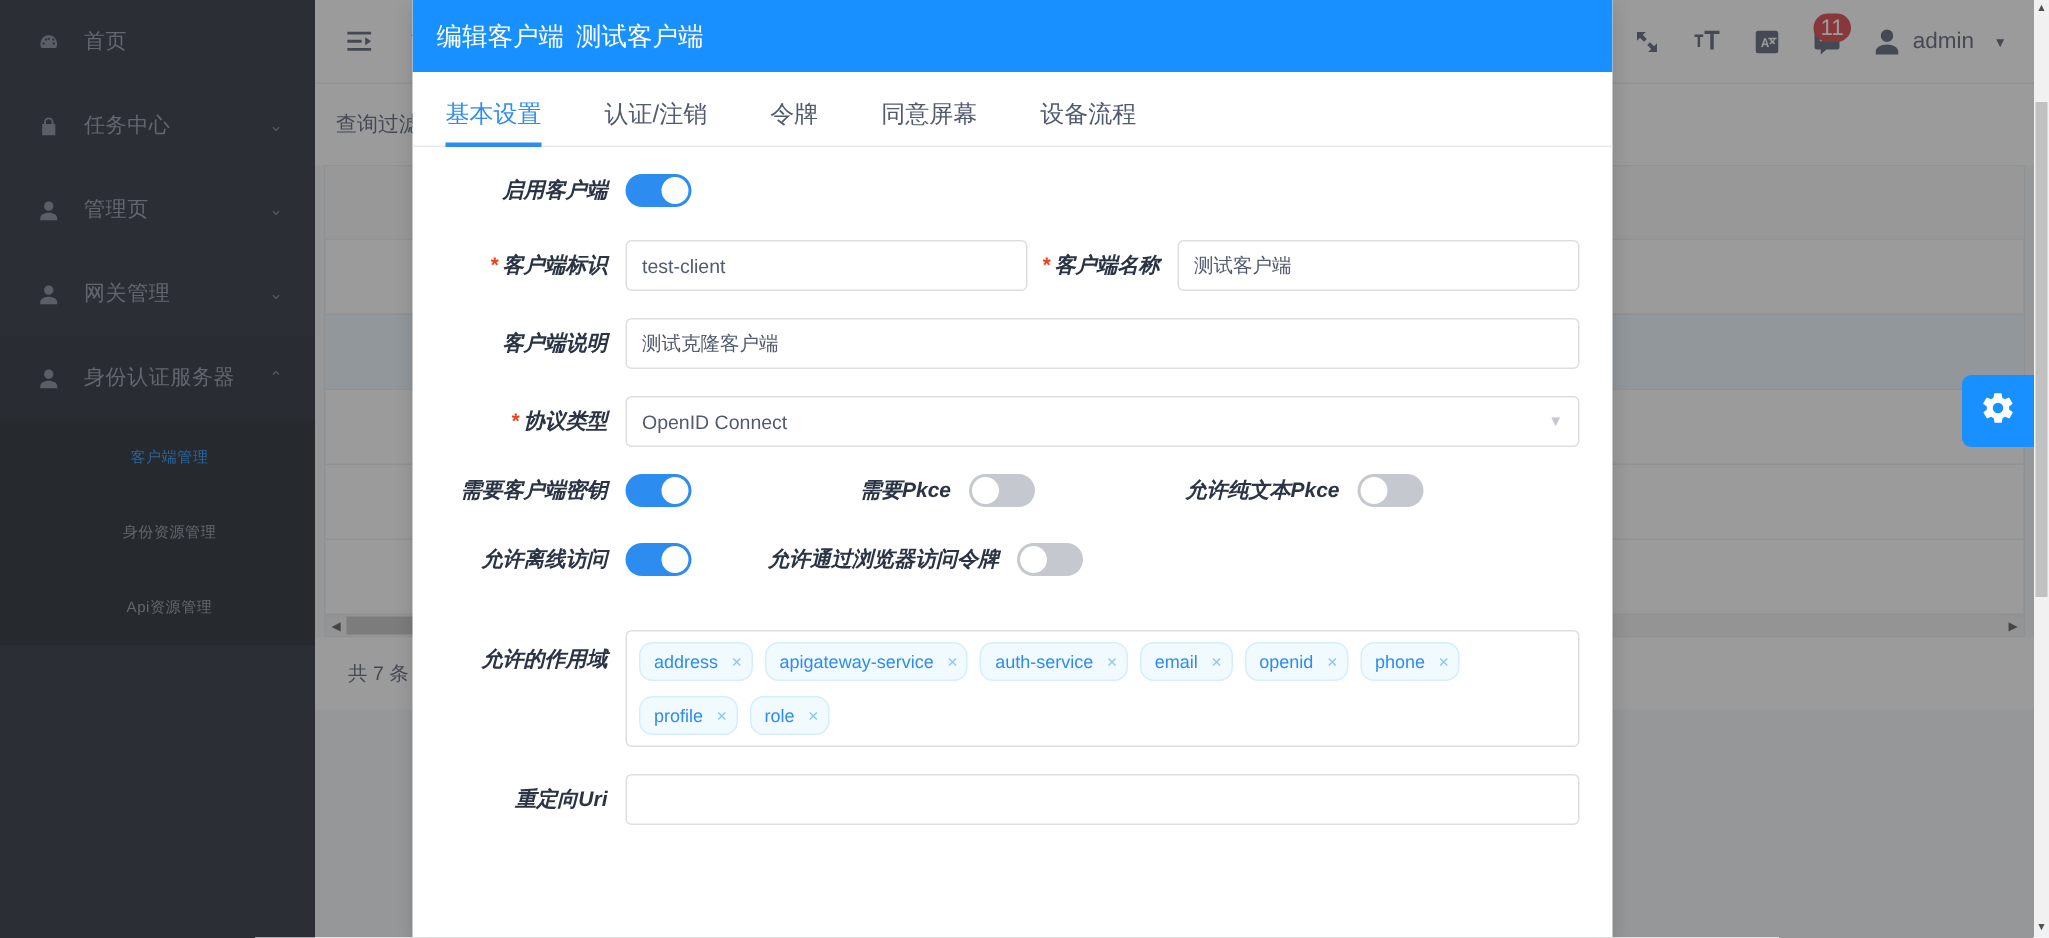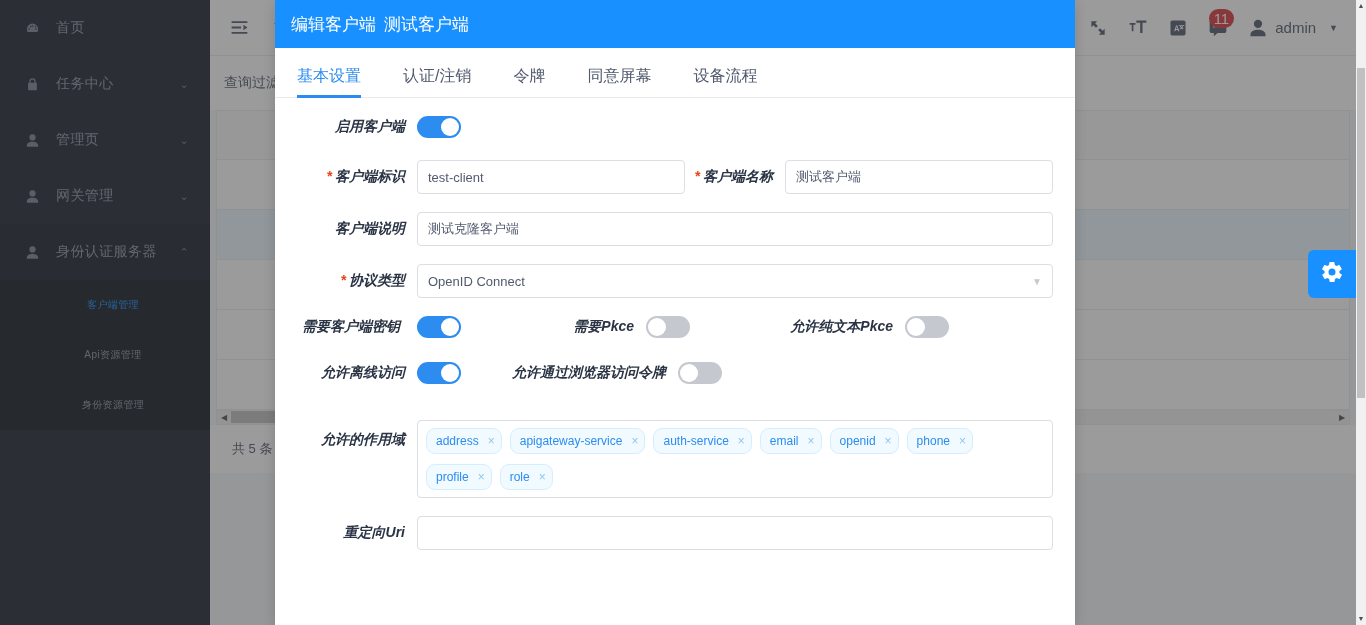--- a/index.html
+++ b/index.html
@@ -301,24 +301,24 @@
       </span>
       <span class="s-label">身份认证服务器</span>
       <span class="s-arrow">⌃</span>
     </div>
 
     <div class="submenu">
       <div class="sub-item active">
         <span>客户端管理</span>
       </div>
       <div class="sub-item">
+        <span>身份资源管理</span>
+      </div>
+      <div class="sub-item">
         <span>Api资源管理</span>
-      </div>
-      <div class="sub-item">
-        <span>身份资源管理</span>
       </div>
     </div>
   </div>
 
   <div class="main">
 
     <div class="topbar">
       <div class="hamburger">
         <svg viewBox="0 0 24 24">
             <path d="M2 4h20v2.4H2zM2 10.8h12v2.4H2zM2 17.6h20V20H2zM22 12l-5-3.4v6.8z"></path>
@@ -418,21 +418,21 @@
         <div class="hscroll">
           <div class="hs-arrow">◀</div>
           <div class="hs-track">
               <div class="hs-thumb"></div>
             </div>
           <div class="hs-arrow">▶</div>
         </div>
       </div>
 
       <div class="pager">
-        <span>共 5 条</span>
+        <span>共 7 条</span>
       </div>
     </div>
   </div>
 
   <div class="mask"></div>
 
   <div class="gearbtn">
     <span>
       <svg viewBox="0 0 24 24">
           <path d="M19.4 13a7.8 7.8 0 000-2l2.1-1.6a.5.5 0 00.1-.6l-2-3.5a.5.5 0 00-.6-.2l-2.5 1a7.3 7.3 0 00-1.7-1l-.4-2.6a.5.5 0 00-.5-.4h-4a.5.5 0 00-.5.4l-.4 2.6a7.3 7.3 0 00-1.7 1l-2.5-1a.5.5 0 00-.6.2l-2 3.5a.5.5 0 00.1.6L4.6 11a7.8 7.8 0 000 2l-2.1 1.6a.5.5 0 00-.1.6l2 3.5a.5.5 0 00.6.2l2.5-1a7.3 7.3 0 001.7 1l.4 2.6a.5.5 0 00.5.4h4a.5.5 0 00.5-.4l.4-2.6a7.3 7.3 0 001.7-1l2.5 1a.5.5 0 00.6-.2l2-3.5a.5.5 0 00-.1-.6zM12 15.5A3.5 3.5 0 1115.5 12 3.5 3.5 0 0112 15.5z"></path>
@@ -476,21 +476,21 @@
 
       <div class="row">
         <div class="lbl" style="width:120px;"><span class="req">*</span><span>协议类型</span></div>
         <div class="sel" style="width:660px;">
           <span class="sv">OpenID Connect</span>
           <span class="sc">▼</span>
         </div>
       </div>
 
       <div class="row" style="margin-bottom:24px;">
-        <div class="lbl" style="width:120px;text-align:center;">需要客户端密钥</div>
+        <div class="lbl" style="width:120px;">需要客户端密钥</div>
         <div class="sw on"></div>
         <div class="lbl" style="width:185px;">需要Pkce</div>
         <div class="sw"></div>
         <div class="lbl" style="width:215px;">允许纯文本Pkce</div>
         <div class="sw"></div>
       </div>
 
       <div class="row" style="margin-bottom:36px;">
         <div class="lbl" style="width:120px;">允许离线访问</div>
         <div class="sw on"></div>

